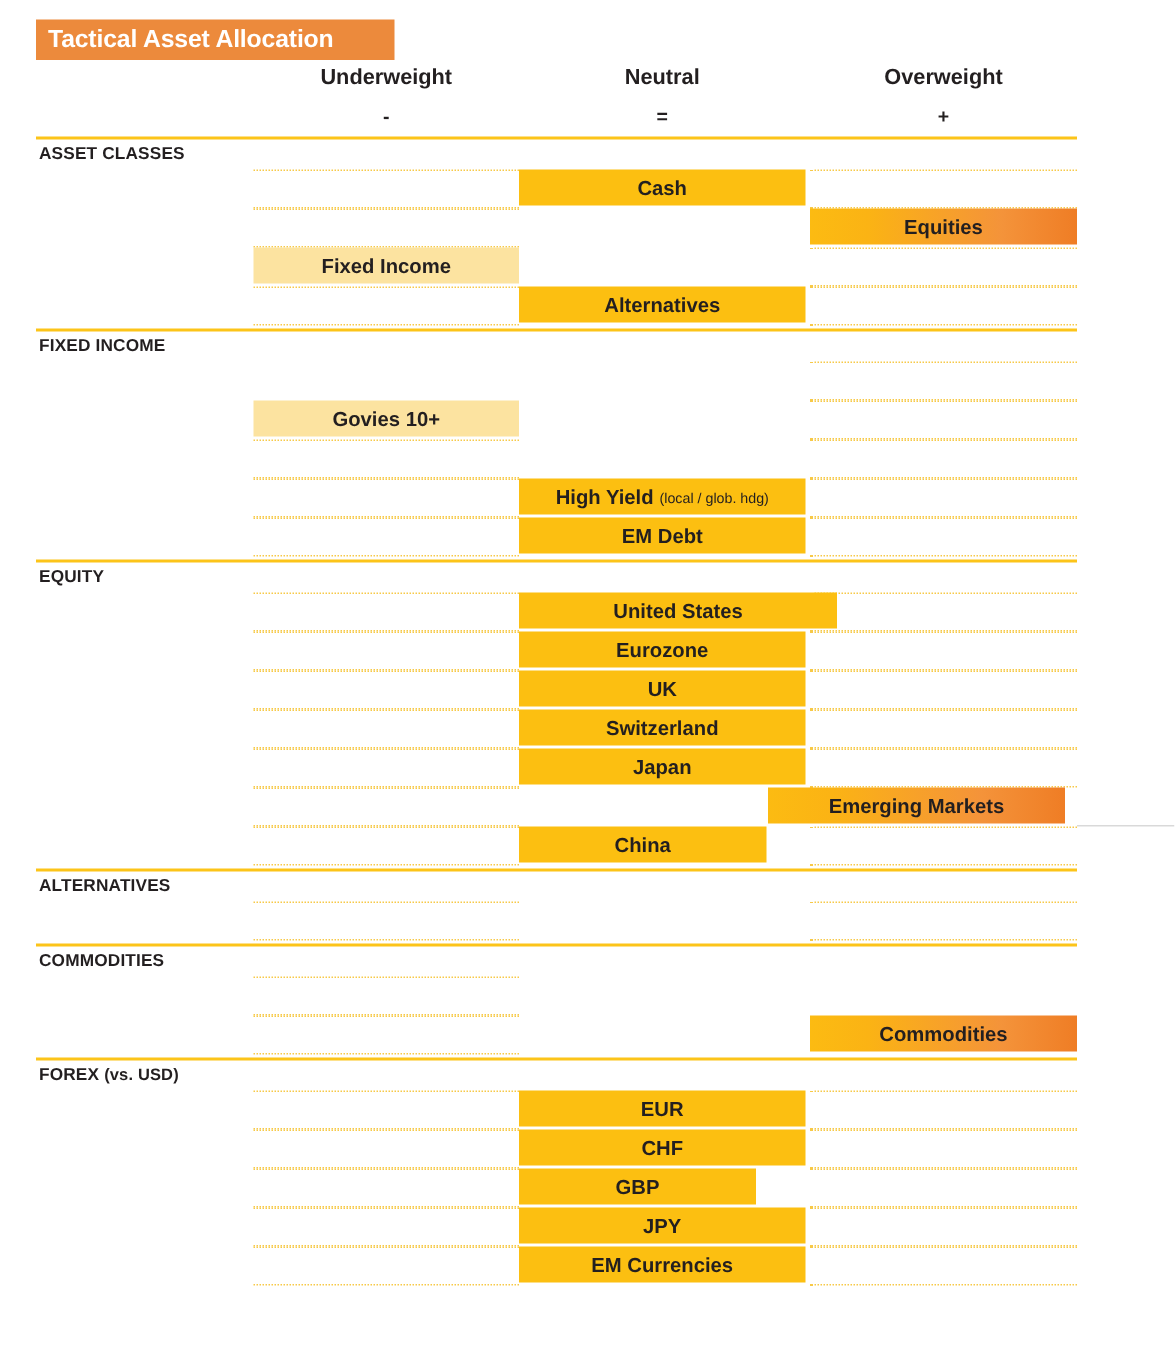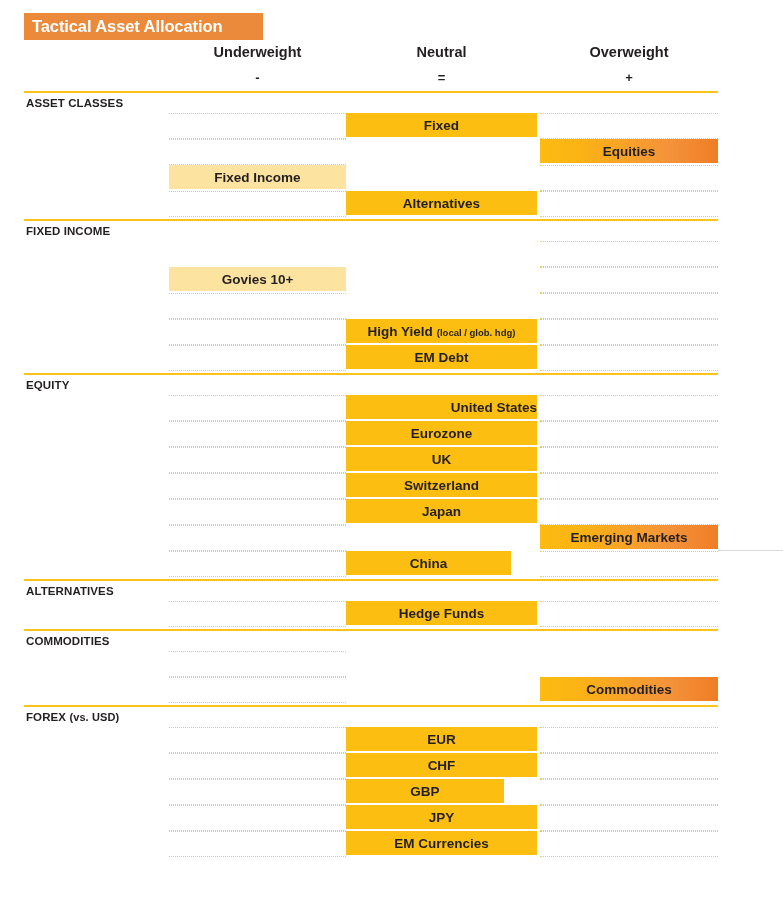--- a/index.html
+++ b/index.html
@@ -104,21 +104,21 @@
     color: #231f20;
     white-space: nowrap;
     overflow: hidden;
   }
   .bar-solid  { background: #fcbf11; }
   .bar-light  { background: #fce3a0; }
   .bar-grad   { background: linear-gradient(to right, #fcbb12 0%, #fbb314 22%, #f4933a 72%, #ef7d25 100%); }
 
   .bar .small {
     font-size: 9.5px;
-    font-weight: bold;
+    font-weight: normal;
     margin-left: 4px;
     position: relative;
     top: 1px;
   }
 </style>
 </head>
 <body>
 
 <div id="title-bar">
   <span id="title-text">Tactical Asset Allocation</span>
@@ -133,21 +133,21 @@
 <div class="col-sign c-over">+</div>
 
 <div id="chart">
     <div class="section-rule" style="top: 91px;"></div>
     <div class="section-label" style="top: 97px;">ASSET CLASSES</div>
     <div class="guide" style="left: 169px; width: 177px; top: 113px;"></div>
     <div class="guide" style="left: 169px; width: 177px; top: 138px;"></div>
     <div class="guide" style="left: 540px; width: 178px; top: 113px;"></div>
     <div class="guide" style="left: 540px; width: 178px; top: 138px;"></div>
     <div class="bar bar-solid" style="left: 346px; width: 191px; top: 113px;">
-      <span>Fixed</span>
+      <span>Cash</span>
     </div>
     <div class="guide" style="left: 169px; width: 177px; top: 139px;"></div>
     <div class="guide" style="left: 169px; width: 177px; top: 164px;"></div>
     <div class="bar bar-grad" style="left: 540px; width: 178px; top: 139px; text-align: center;">
       <span>Equities</span>
     </div>
     <div class="guide" style="left: 540px; width: 178px; top: 165px;"></div>
     <div class="guide" style="left: 540px; width: 178px; top: 190px;"></div>
     <div class="bar bar-light" style="left: 169px; width: 177px; top: 165px;">
       <span>Fixed Income</span>
@@ -186,21 +186,21 @@
     <div class="guide" style="left: 540px; width: 178px; top: 370px;"></div>
     <div class="bar bar-solid" style="left: 346px; width: 191px; top: 345px;">
       <span>EM Debt</span>
     </div>
     <div class="section-rule" style="top: 373px;"></div>
     <div class="section-label" style="top: 379px;">EQUITY</div>
     <div class="guide" style="left: 169px; width: 177px; top: 395px;"></div>
     <div class="guide" style="left: 169px; width: 177px; top: 420px;"></div>
     <div class="guide" style="left: 540px; width: 178px; top: 395px;"></div>
     <div class="guide" style="left: 540px; width: 178px; top: 420px;"></div>
-    <div class="bar bar-solid" style="left: 346px; width: 191px; top: 395px; justify-content: flex-end;">
+    <div class="bar bar-solid" style="left: 346px; width: 212px; top: 395px;">
       <span>United States</span>
     </div>
     <div class="guide" style="left: 169px; width: 177px; top: 421px;"></div>
     <div class="guide" style="left: 169px; width: 177px; top: 446px;"></div>
     <div class="guide" style="left: 540px; width: 178px; top: 421px;"></div>
     <div class="guide" style="left: 540px; width: 178px; top: 446px;"></div>
     <div class="bar bar-solid" style="left: 346px; width: 191px; top: 421px;">
       <span>Eurozone</span>
     </div>
     <div class="guide" style="left: 169px; width: 177px; top: 447px;"></div>
@@ -219,40 +219,37 @@
     </div>
     <div class="guide" style="left: 169px; width: 177px; top: 499px;"></div>
     <div class="guide" style="left: 169px; width: 177px; top: 524px;"></div>
     <div class="guide" style="left: 540px; width: 178px; top: 499px;"></div>
     <div class="guide" style="left: 540px; width: 178px; top: 524px;"></div>
     <div class="bar bar-solid" style="left: 346px; width: 191px; top: 499px;">
       <span>Japan</span>
     </div>
     <div class="guide" style="left: 169px; width: 177px; top: 525px;"></div>
     <div class="guide" style="left: 169px; width: 177px; top: 550px;"></div>
-    <div class="bar bar-grad" style="left: 540px; width: 178px; top: 525px; align-items: center;">
+    <div class="bar bar-grad" style="left: 512px; width: 198px; top: 525px; align-items: center;">
       <span>Emerging Markets</span>
     </div>
     <div class="grey-rule" style="left: 718px; width: 65px; top: 550px;"></div>
     <div class="guide" style="left: 169px; width: 177px; top: 551px;"></div>
     <div class="guide" style="left: 169px; width: 177px; top: 576px;"></div>
     <div class="guide" style="left: 540px; width: 178px; top: 551px;"></div>
     <div class="guide" style="left: 540px; width: 178px; top: 576px;"></div>
     <div class="bar bar-solid" style="left: 346px; width: 165px; top: 551px;">
       <span>China</span>
     </div>
     <div class="section-rule" style="top: 579px;"></div>
     <div class="section-label" style="top: 585px;">ALTERNATIVES</div>
     <div class="guide" style="left: 169px; width: 177px; top: 601px;"></div>
     <div class="guide" style="left: 169px; width: 177px; top: 626px;"></div>
     <div class="guide" style="left: 540px; width: 178px; top: 601px;"></div>
     <div class="guide" style="left: 540px; width: 178px; top: 626px;"></div>
-    <div class="bar bar-solid" style="left: 346px; width: 191px; top: 601px;">
-      <span>Hedge Funds</span>
-    </div>
     <div class="section-rule" style="top: 629px;"></div>
     <div class="section-label" style="top: 635px;">COMMODITIES</div>
     <div class="guide" style="left: 169px; width: 177px; top: 651px;"></div>
     <div class="guide" style="left: 169px; width: 177px; top: 676px;"></div>
     <div class="guide" style="left: 169px; width: 177px; top: 677px;"></div>
     <div class="guide" style="left: 169px; width: 177px; top: 702px;"></div>
     <div class="bar bar-grad" style="left: 540px; width: 178px; top: 677px;">
       <span>Commodities</span>
     </div>
     <div class="section-rule" style="top: 705px;"></div>

